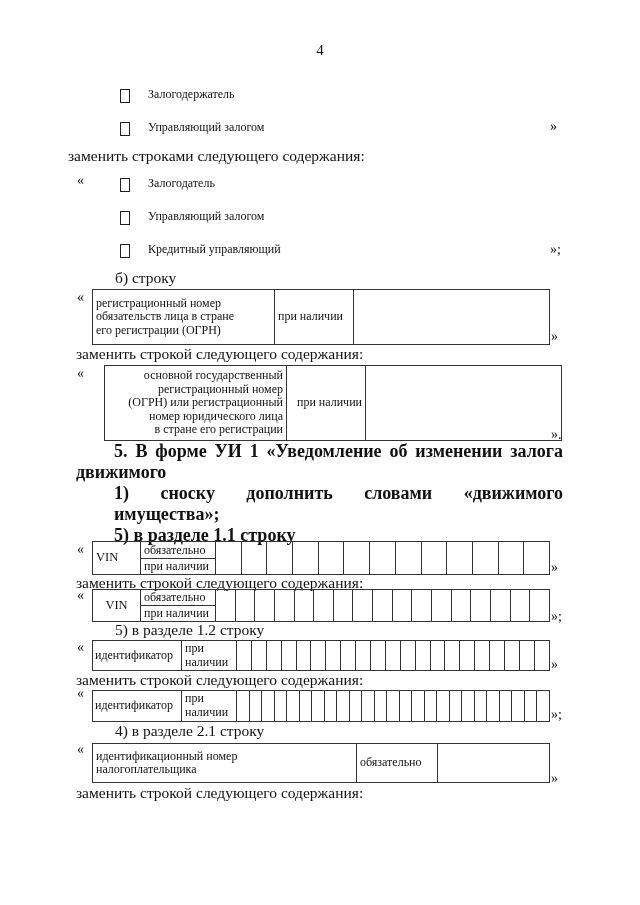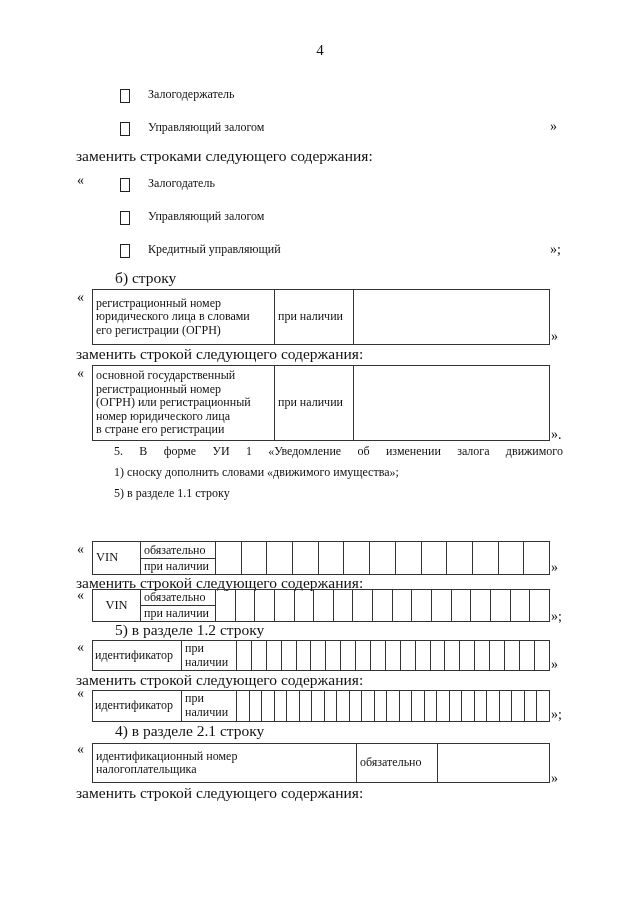--- a/index.html
+++ b/index.html
@@ -7,38 +7,38 @@
          font-family: "Liberation Serif", "DejaVu Serif", serif; color: #111; }
   .abs { position: absolute; }
   .pg { left: 0; width: 640px; top: 42px; text-align: center; font-size: 15px; }
   .cbrow { font-size: 12px; }
   .cb { width: 10px; height: 14px; border: 1px solid #222; display: inline-block; box-sizing: border-box; }
   .txt { font-size: 15.5px; white-space: nowrap; }
   .q { font-size: 14px; }
   table.t { position: absolute; border-collapse: collapse; font-size: 12px; line-height: 13.5px; padding-left: 46px; }
   table.t td { border: 1px solid #333; padding: 0 3px; vertical-align: middle; }
   table.t td.cell { padding: 0; }
-  .para { font-size: 12px; line-height: 21px; text-align: justify; }
+  .para { font-size: 18px; line-height: 21px; text-align: justify; font-weight: bold; }
 </style>
 </head>
 <body>
 
 <div class="abs pg">4</div>
 
 <div class="abs cbrow" style="left:120px;top:87px;">
   <span class="cb abs" style="left:0;top:2px;"></span>
   <span class="abs" style="left:28px;top:0;white-space:nowrap;">Залогодержатель</span>
 </div>
 <div class="abs cbrow" style="left:120px;top:120px;">
   <span class="cb abs" style="left:0;top:2px;"></span>
   <span class="abs" style="left:28px;top:0;white-space:nowrap;">Управляющий залогом</span>
 </div>
 <div class="abs q" style="left:550px;top:119px;">»</div>
 
-<div class="abs txt" style="left:76px;top:147px;">заменить строками следующего содержания:</div>
+<div class="abs txt" style="left:68px;top:147px;">заменить строками следующего содержания:</div>
 
 <div class="abs q" style="left:77px;top:173px;">«</div>
 <div class="abs cbrow" style="left:120px;top:176px;">
   <span class="cb abs" style="left:0;top:2px;"></span>
   <span class="abs" style="left:28px;top:0;white-space:nowrap;">Залогодатель</span>
 </div>
 <div class="abs cbrow" style="left:120px;top:209px;">
   <span class="cb abs" style="left:0;top:2px;"></span>
   <span class="abs" style="left:28px;top:0;white-space:nowrap;">Управляющий залогом</span>
 </div>
@@ -49,34 +49,34 @@
 <div class="abs q" style="left:550px;top:242px;">»;</div>
 
 <div class="abs txt" style="left:115px;top:269px;text-align:right;">б) строку</div>
 
 <div class="abs q" style="left:77px;top:290px;">«</div>
 <table class="t" style="left:92px;top:289px;width:458px;height:56px;">
   <tbody>
       <tr>
     <td style="width:175px;">
       <div>регистрационный номер</div>
-      <div>юридического лица в словами</div>
+      <div>обязательств лица в стране</div>
       <div>его регистрации (ОГРН)</div>
     </td>
     <td style="width:72px;">при наличии</td>
     <td class="cell"></td>
   </tr>
 </tbody>
   </table>
 <div class="abs q" style="left:551px;top:329px;">»</div>
 
 <div class="abs txt" style="left:76px;top:345px;">заменить строкой следующего содержания:</div>
 
 <div class="abs q" style="left:77px;top:366px;">«</div>
-<table class="t" style="left:92px;top:365px;width:458px;height:76px;">
+<table class="t" style="left:104px;top:365px;width:458px;height:76px;text-align:right;">
   <tbody>
       <tr>
     <td style="width:175px;">
       <div>основной государственный</div>
       <div>регистрационный номер</div>
       <div>(ОГРН) или регистрационный</div>
       <div>номер юридического лица</div>
       <div>в стране его регистрации</div>
     </td>
     <td style="width:72px;">при наличии</td>

